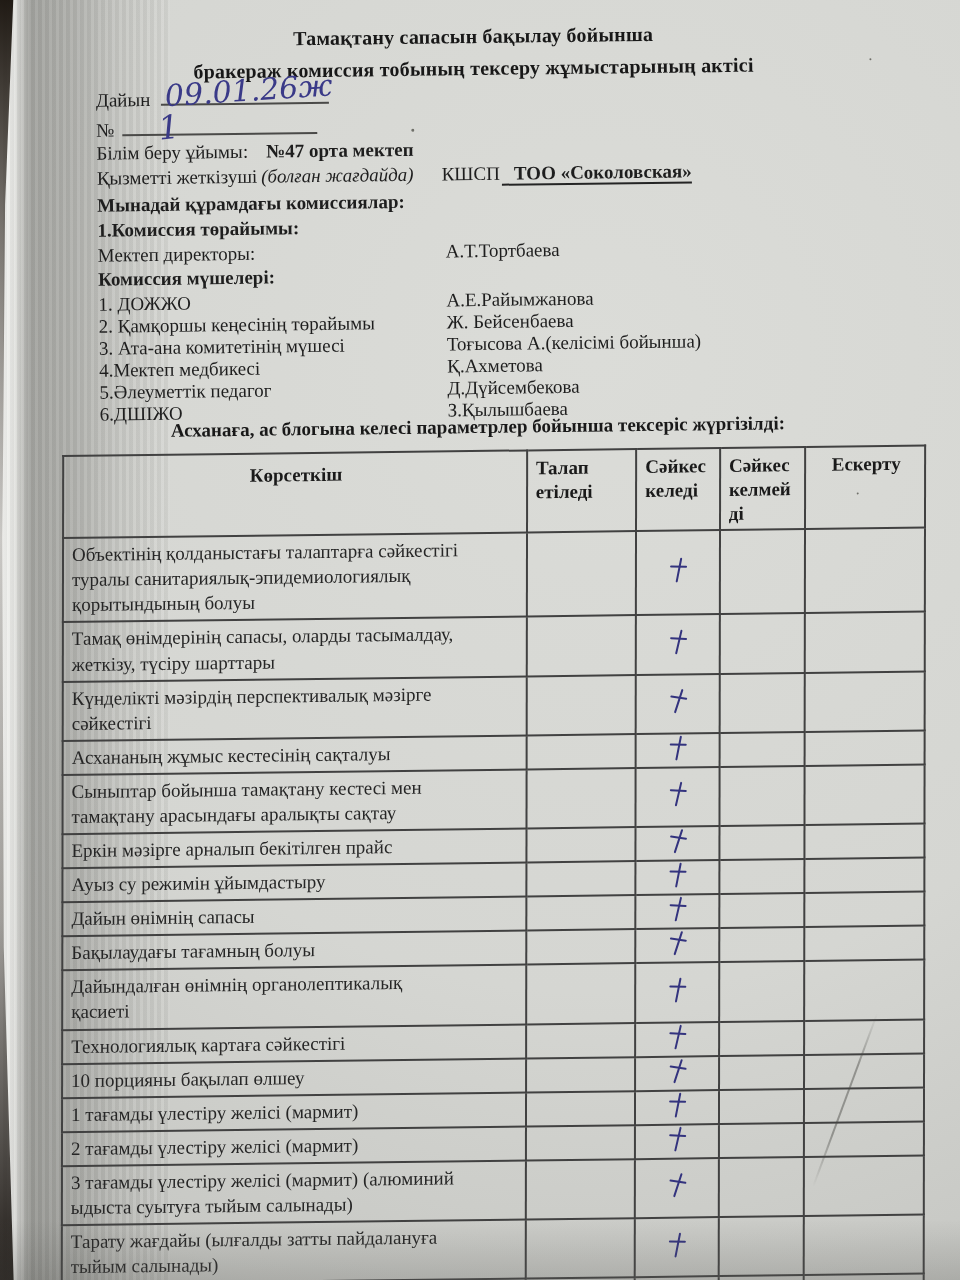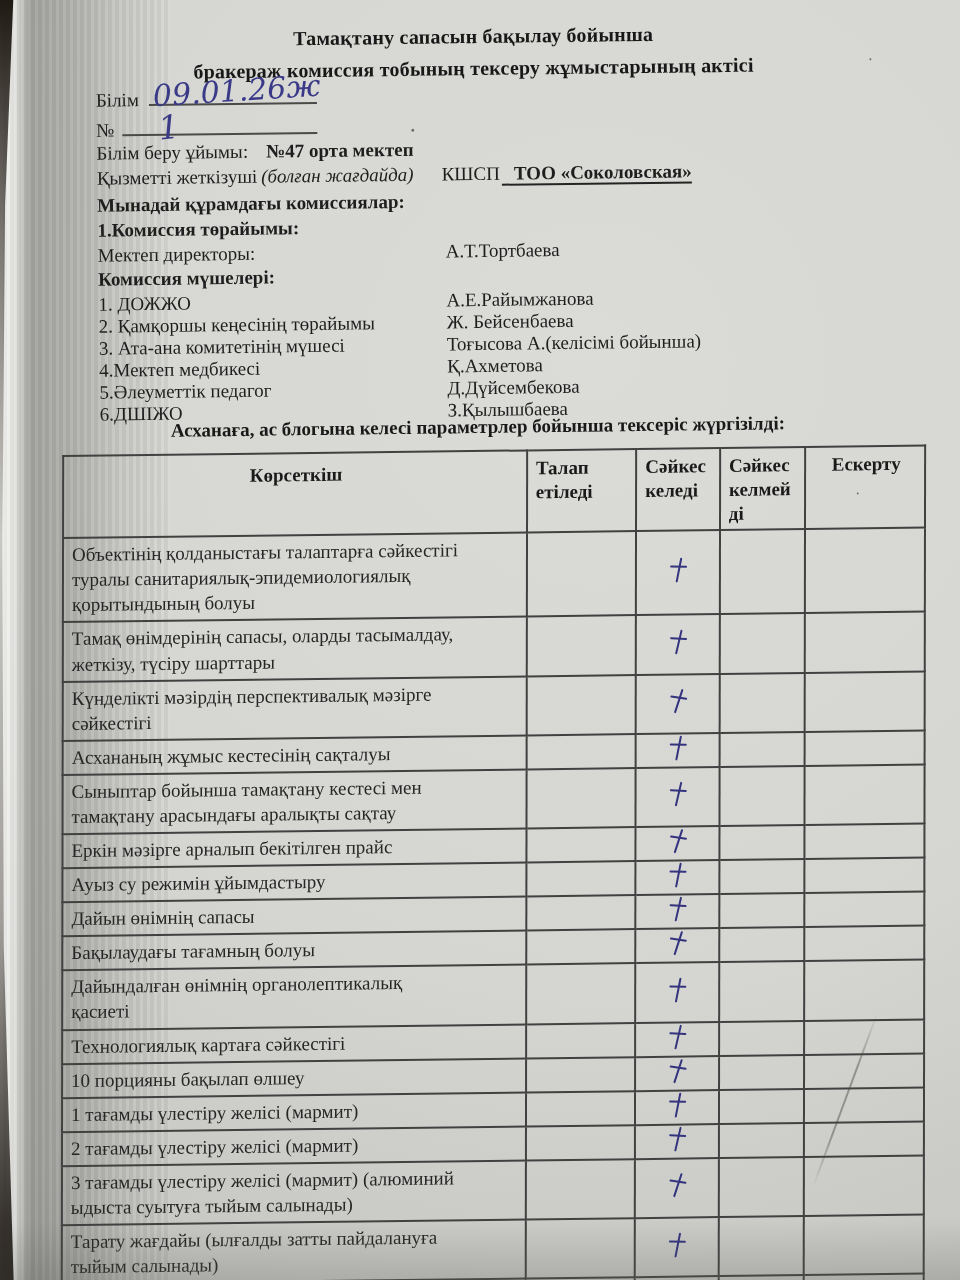--- a/index.html
+++ b/index.html
@@ -84,21 +84,21 @@
 
 <div class="content">
 
   <div class="title">
     <div>Тамақтану сапасын бақылау бойынша</div>
     <div>бракераж комиссия тобының тексеру жұмыстарының актісі</div>
   </div>
 
   <div class="fields">
     <div class="f-line f-date">
-      <span>Білім</span><span class="slot slot-date"><span class="hand hand-date">09.01.26ж</span></span>
+      <span>Дайын</span><span class="slot slot-date"><span class="hand hand-date">09.01.26ж</span></span>
     </div>
     <div class="f-line f-num">
       <span>№</span><span class="slot slot-num"><span class="hand hand-num">1</span></span>
     </div>
     <div class="f-line f-org">
       <span>Білім беру ұйымы:</span><span class="b org-val">№47 орта мектеп</span>
     </div>
     <div class="f-line f-prov">
       <span>Қызметті жеткізуші</span><span class="i prov-note">(болған жағдайда)</span><span class="prov-prefix">КШСП</span><span class="prov-val">ТОО «Соколовская»</span>
     </div>

